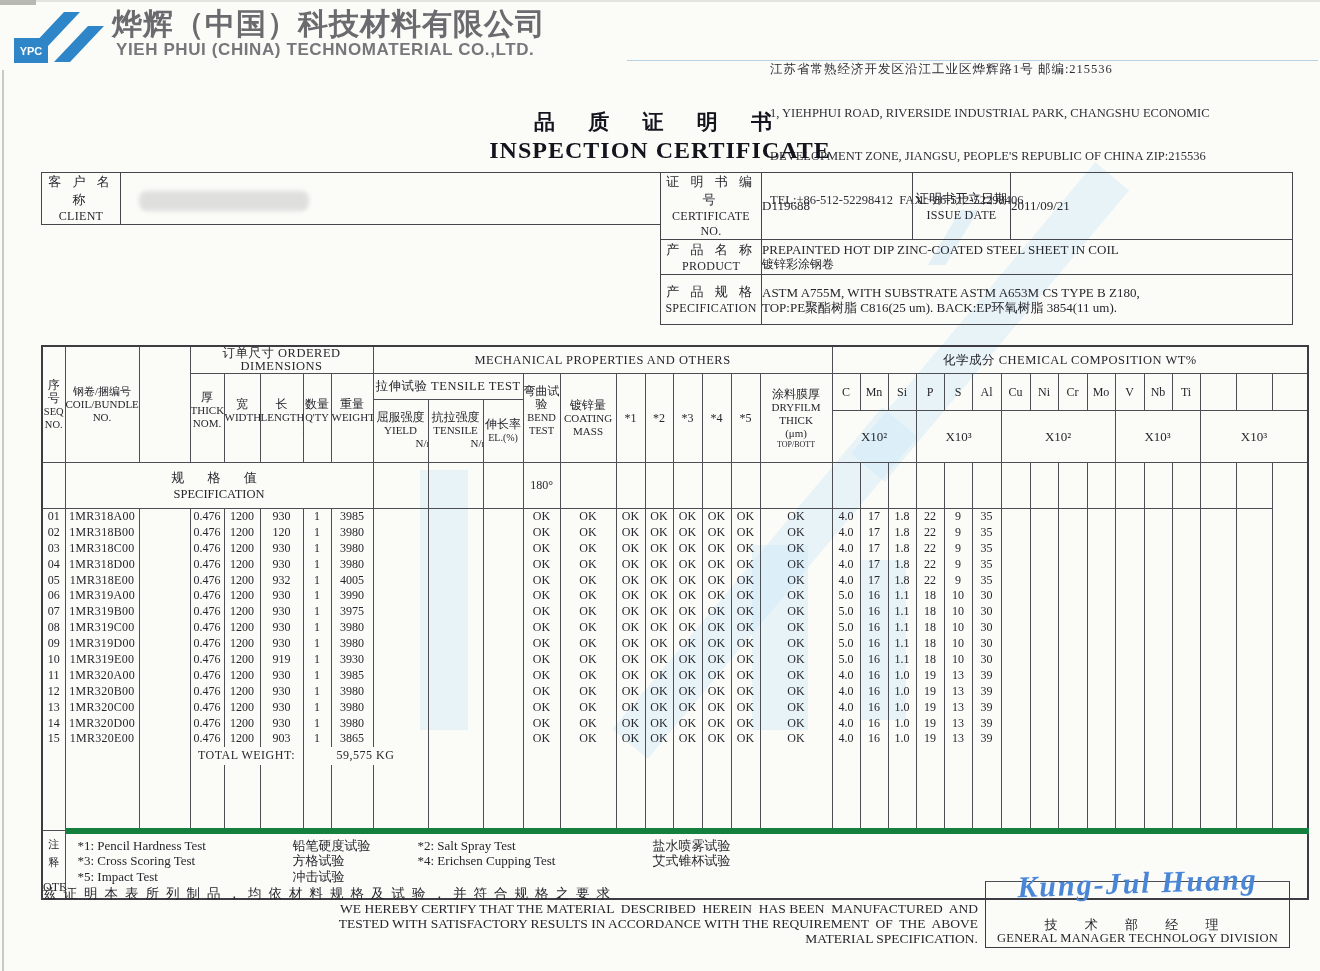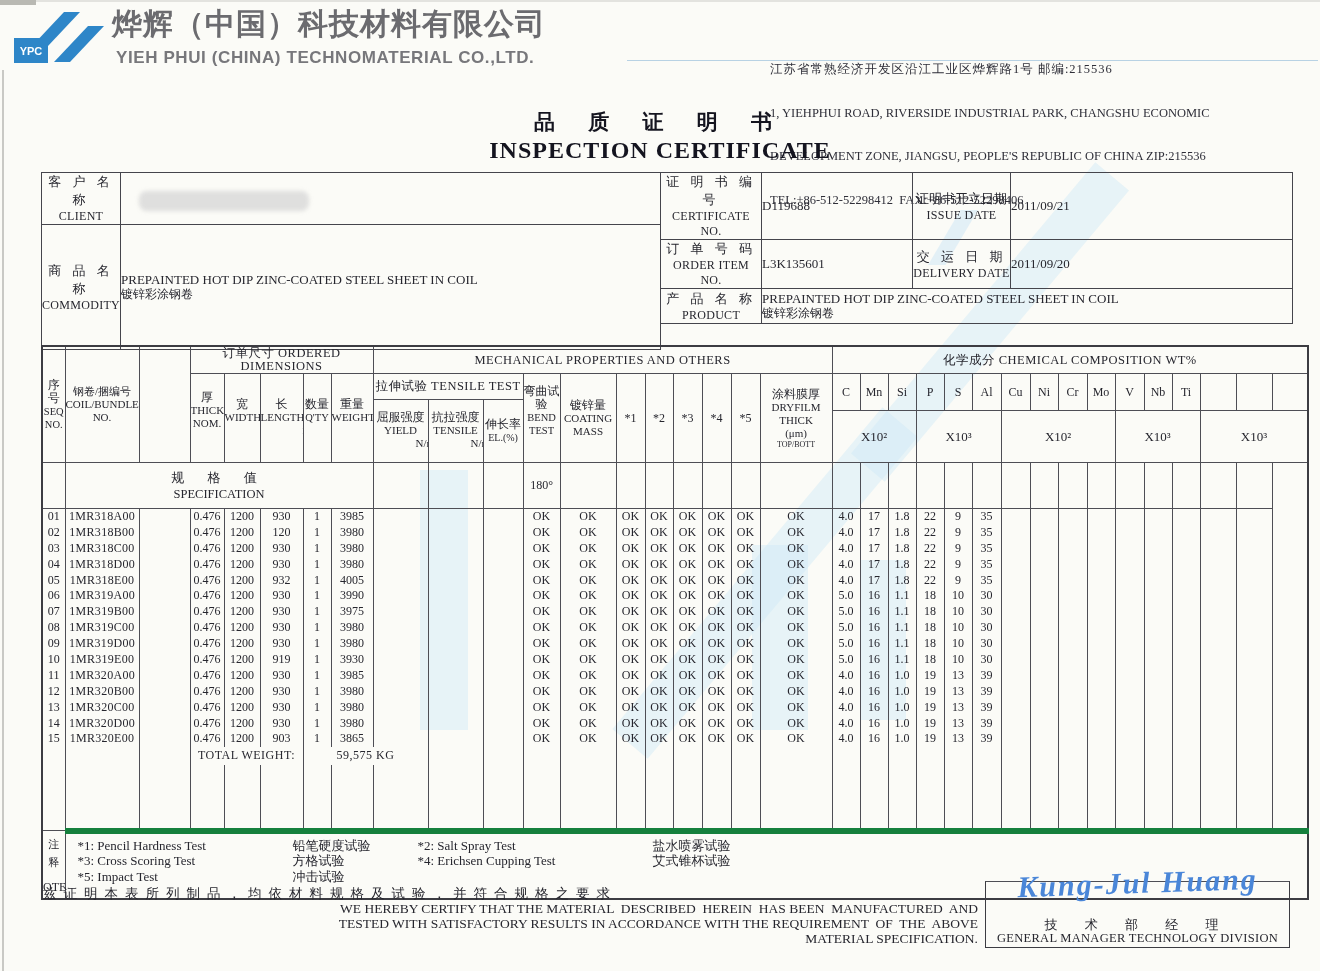--- a/index.html
+++ b/index.html
@@ -12,21 +12,21 @@
 
   
   .wm{position:absolute;background:#cfe8f6;opacity:.45;z-index:0;pointer-events:none;}
   .edge{position:absolute;z-index:0;pointer-events:none;}
 
   
   .logo{position:absolute;left:12px;top:6px;z-index:2;}
   .company-zh{position:absolute;left:112px;top:4px;z-index:2;
     font-family:"Liberation Sans","DejaVu Sans",sans-serif;font-weight:bold;
     font-size:30px;letter-spacing:1px;color:#6b6b6f;}
-  .company-en{position:absolute;left:116px;top:48px;z-index:2;
+  .company-en{position:absolute;left:116px;top:40px;z-index:2;
     font-family:"Liberation Sans","DejaVu Sans",sans-serif;font-weight:bold;
     font-size:17px;letter-spacing:.6px;color:#77777b;}
   .addr{position:absolute;left:770px;top:33px;z-index:2;font-size:12.5px;
     line-height:14.5px;color:#2e2e38;white-space:pre;}
   .addr .zh-line{letter-spacing:1px;}
   .head-rule{position:absolute;left:627px;top:60px;width:691px;height:1px;
     background:#a8c8de;opacity:.8;z-index:1;}
 
   
   .title{position:absolute;left:0;top:108px;width:1320px;text-align:center;z-index:2;color:#14141f;}
@@ -131,30 +131,20 @@
     <tbody>
         <tr style="height:41px">
       <td class="lbl">
         <span class="zh">客 户 名 称</span>
         <span class="en">CLIENT</span>
       </td>
       <td>
         <div class="redact"></div>
       </td>
     </tr>
-    <tr style="height:125px">
-      <td class="lbl">
-        <span class="zh">商 品 名 称</span>
-        <span class="en">COMMODITY</span>
-      </td>
-      <td class="val2">
-        <div>PREPAINTED HOT DIP ZINC-COATED STEEL SHEET IN COIL</div>
-        <div class="sub-zh">镀锌彩涂钢卷</div>
-      </td>
-    </tr>
   </tbody>
     </table>
 
   <table class="info info-right">
     <colgroup>
         <col style="width:101px">
         <col style="width:151px">
         <col style="width:98px">
         <col style="width:282px">
       </colgroup>
@@ -166,38 +156,36 @@
       </td>
       <td class="val">D119688</td>
       <td class="lbl">
         <span class="zh" style="letter-spacing:0">证明书开立日期</span>
         <span class="en">ISSUE DATE</span>
       </td>
       <td class="val">2011/09/21</td>
     </tr>
     <tr style="height:35px">
       <td class="lbl">
-        <span class="zh">订 单 号 码</span>
-        <span class="en">ORDER ITEM NO.</span>
-      </td>
-      <td class="val">L3K135601</td>
-      <td class="lbl">
-        <span class="zh">交 运 日 期</span>
-        <span class="en">DELIVERY DATE</span>
-      </td>
-      <td class="val">2011/09/20</td>
-    </tr>
-    <tr style="height:35px">
-      <td class="lbl">
         <span class="zh">产 品 名 称</span>
         <span class="en">PRODUCT</span>
       </td>
       <td class="val2" colspan="3">
         <div>PREPAINTED HOT DIP ZINC-COATED STEEL SHEET IN COIL</div>
         <div class="sub-zh">镀锌彩涂钢卷</div>
+      </td>
+    </tr>
+    <tr style="height:50px">
+      <td class="lbl">
+        <span class="zh">产 品 规 格</span>
+        <span class="en">SPECIFICATION</span>
+      </td>
+      <td class="val2" colspan="3">
+        <div>ASTM A755M, WITH SUBSTRATE ASTM A653M CS TYPE B Z180,</div>
+        <div>TOP:PE聚酯树脂 C816(25 um).  BACK:EP环氧树脂 3854(11 um).</div>
       </td>
     </tr>
   </tbody>
     </table>
 
   <table class="main">
     <colgroup>
       <col style="width:23px">
         <col style="width:74px">
         <col style="width:51px">

